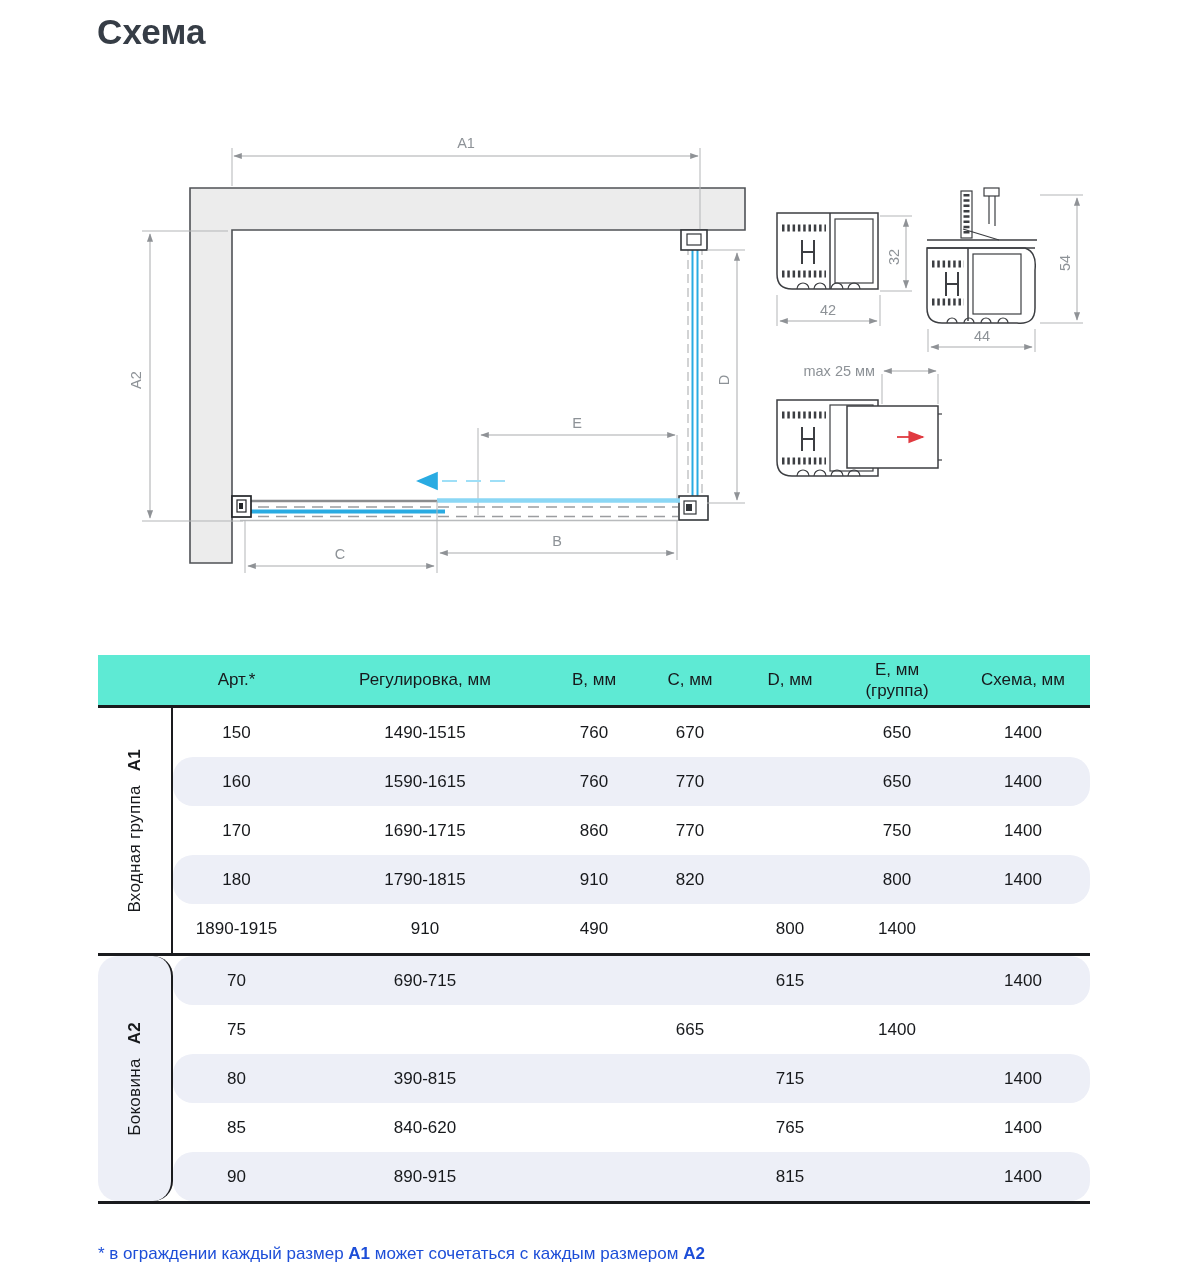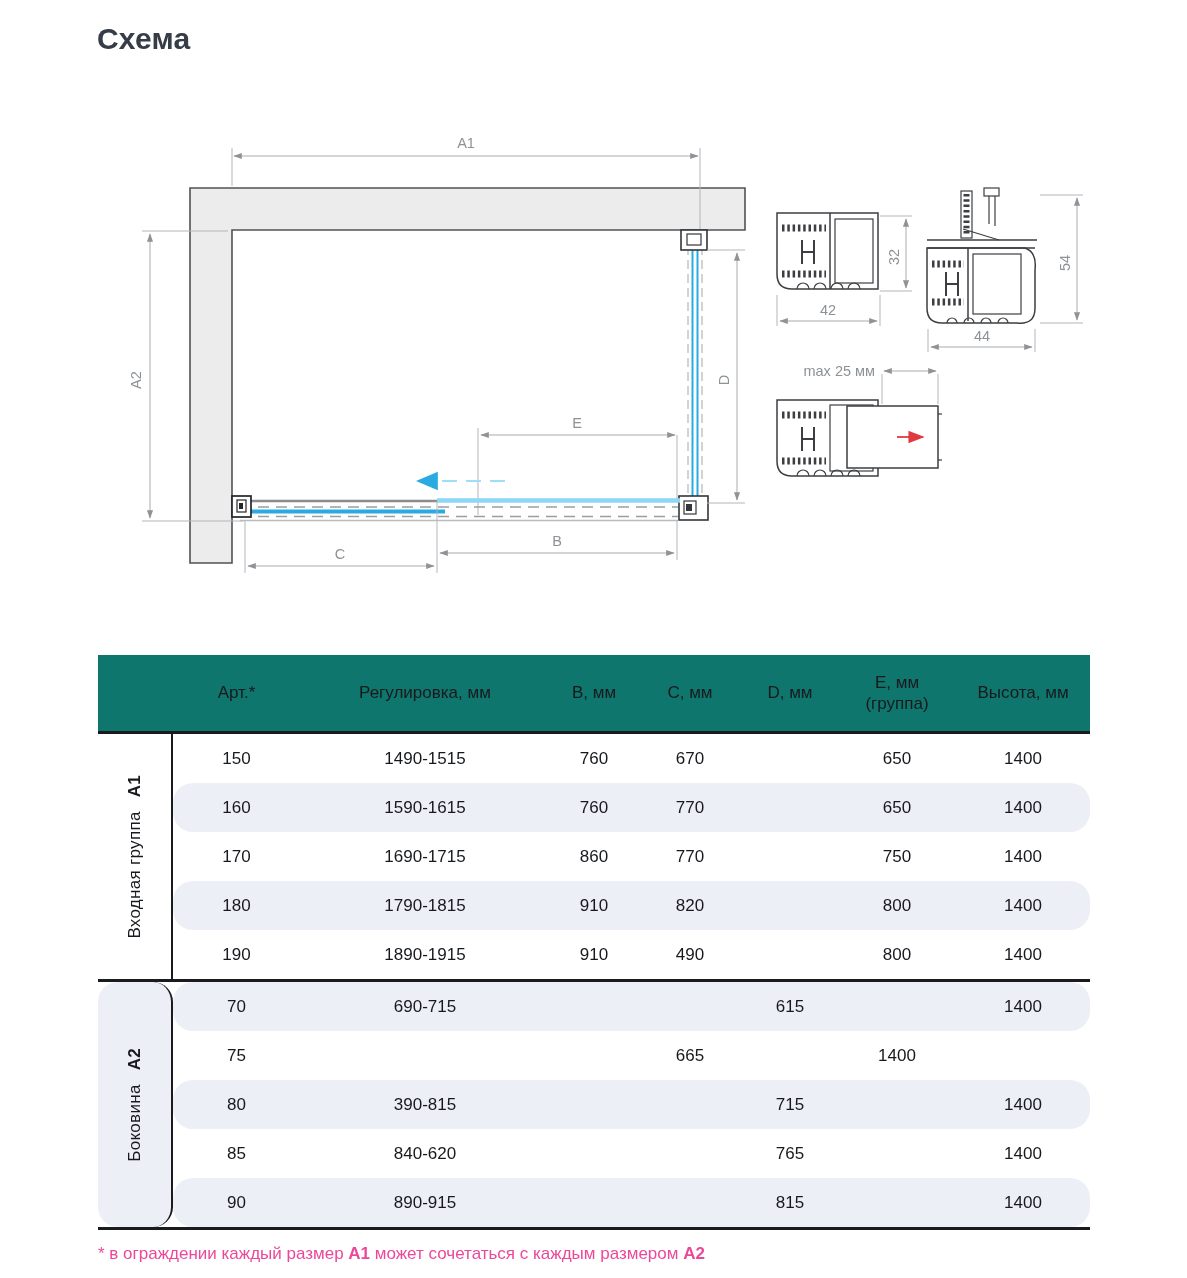--- a/index.html
+++ b/index.html
@@ -1,47 +1,47 @@
 <!DOCTYPE html>
 <html><head>
 <meta charset="utf-8">
 <style>
   * { margin:0; padding:0; box-sizing:border-box; }
   html,body { width:1187px; height:1278px; background:#ffffff;
     font-family:"Liberation Sans", sans-serif; color:#17191c; }
   .abs { position:absolute; }
 
   
-  #page-title { left:97px; top:22px; font-size:30px; font-weight:800; color:#363d46; letter-spacing:.2px; }
+  #page-title { left:97px; top:12px; font-size:35px; font-weight:800; color:#363d46; letter-spacing:.2px; }
 
   
   #diagram { left:100px; top:88px; width:987px; height:535px; }
   svg text { font-family:"Liberation Sans", sans-serif; font-size:14.5px; fill:#8d9297; }
 
   
   #spec-table { left:98px; top:655px; width:992px; font-size:17px; }
   .thead { display:grid; grid-template-columns:75px 127px 250px 88px 104px 96px 118px 134px;
-    background:#0f766e; height:79px; border-bottom:3px solid #1a1b1e; }
+    background:#5eead4; height:53px; border-bottom:3px solid #1a1b1e; }
   .thead .hc { display:flex; flex-direction:column; align-items:center; justify-content:center;
     font-weight:500; line-height:1.25; text-align:center; }
   .tgroup { display:flex; border-bottom:3px solid #1a1b1e; }
   .glabel { width:75px; display:flex; align-items:center; justify-content:center;
     border-right:2px solid #1a1b1e; }
   .glabel .vert { writing-mode:vertical-rl; transform:rotate(180deg); white-space:nowrap;
     font-size:17px; letter-spacing:.3px; }
   .glabel .vert b { font-weight:700; }
   .glabel .vert .sp { display:inline-block; height:14px; }
   .rows { flex:1; display:flex; flex-direction:column; }
   .trow { display:grid; grid-template-columns:127px 250px 88px 104px 96px 118px 134px; height:49px;text-align:center; }
   .trow > div { display:flex; align-items:center; justify-content:center; }
   .bg-lav { background:#edeff7;border-radius:20px; }
   .bg-white { background:#ffffff; }
 
   
-  #footnote { left:98px; top:1244px; font-size:17px; color:#ec4899; }
+  #footnote { left:98px; top:1244px; font-size:17px; color:#1d4ed8; }
   #footnote b { font-weight:700; }
 </style>
 </head>
 <body>
 
 <div class="abs" id="page-title">Схема</div>
 
 <div class="abs" id="diagram">
 <svg width="987" height="535" viewBox="0 0 987 535">
   <defs>
@@ -213,21 +213,21 @@
     <div class="hc"></div>
     <div class="hc">Арт.*</div>
     <div class="hc">Регулировка, мм</div>
     <div class="hc">B, мм</div>
     <div class="hc">C, мм</div>
     <div class="hc">D, мм</div>
     <div class="hc">
       <span>E, мм</span>
       <span>(группа)</span>
     </div>
-    <div class="hc">Высота, мм</div>
+    <div class="hc">Схема, мм</div>
   </div>
 
   <div class="tgroup">
     <div class="glabel bg-white">
       <span class="vert"><span>Входная группа</span><span class="sp"></span><b>А1</b></span>
     </div>
     <div class="rows">
       <div class="trow bg-white">
         <div>150</div>
           <div>1490-1515</div>
@@ -258,21 +258,20 @@
       <div class="trow bg-lav">
         <div>180</div>
           <div>1790-1815</div>
           <div>910</div>
           <div>820</div>
           <div></div>
           <div>800</div>
           <div>1400</div>
       </div>
       <div class="trow bg-white">
-        <div>190</div>
           <div>1890-1915</div>
           <div>910</div>
           <div>490</div>
           <div></div>
           <div>800</div>
           <div>1400</div>
       </div>
     </div>
   </div>
 

